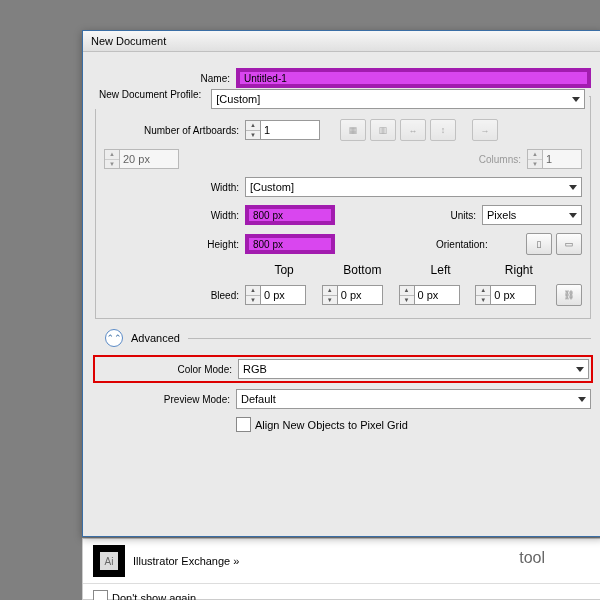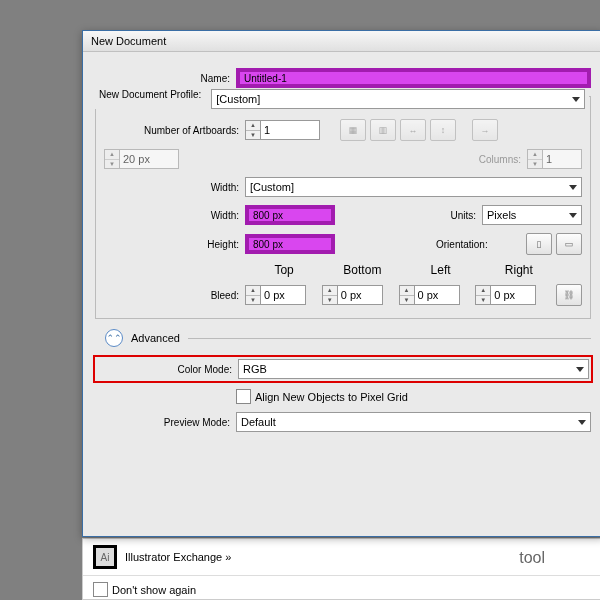--- a/index.html
+++ b/index.html
@@ -177,21 +177,21 @@
   border:1px solid #ccc;
 }
 .back-row {
   display:flex;
   align-items:center;
   padding:6px 10px;
   border-bottom:1px solid #ddd;
   font-size:11px;
 }
 .back-row .icn {
-  width:18px;height:18px;background:#ddd;border:3px solid #000000;margin-right:8px;display:flex;align-items:center;justify-content:center;font-size:10px;color:#666;
+  width:18px;height:18px;background:#ddd;border:7px solid #000000;margin-right:8px;display:flex;align-items:center;justify-content:center;font-size:10px;color:#666;
 }
 .back-row2 {
   padding:6px 10px;
   font-size:11px;
   display:flex;align-items:center;
 }
 .tool-lbl {
   position:absolute;
   right:58px;
   top:10px;
@@ -366,27 +366,27 @@
         <div class="lbl">Color Mode:</div>
         <div class="select">
           <span>RGB</span>
             <span class="arr"></span>
         </div>
       </div>
     </div>
 
 
     <div class="row">
-      <div class="lbl"></div>
-      <span class="checkbox"></span>
-      <span>Align New Objects to Pixel Grid</span>
-    </div>
-
-    <div class="row">
       <div class="lbl">Preview Mode:</div>
       <div class="select">
         <span>Default</span>
           <span class="arr"></span>
       </div>
     </div>
 
+    <div class="row">
+      <div class="lbl"></div>
+      <span class="checkbox"></span>
+      <span>Align New Objects to Pixel Grid</span>
+    </div>
+
   </div>
 </div>
 
 </body></html>

